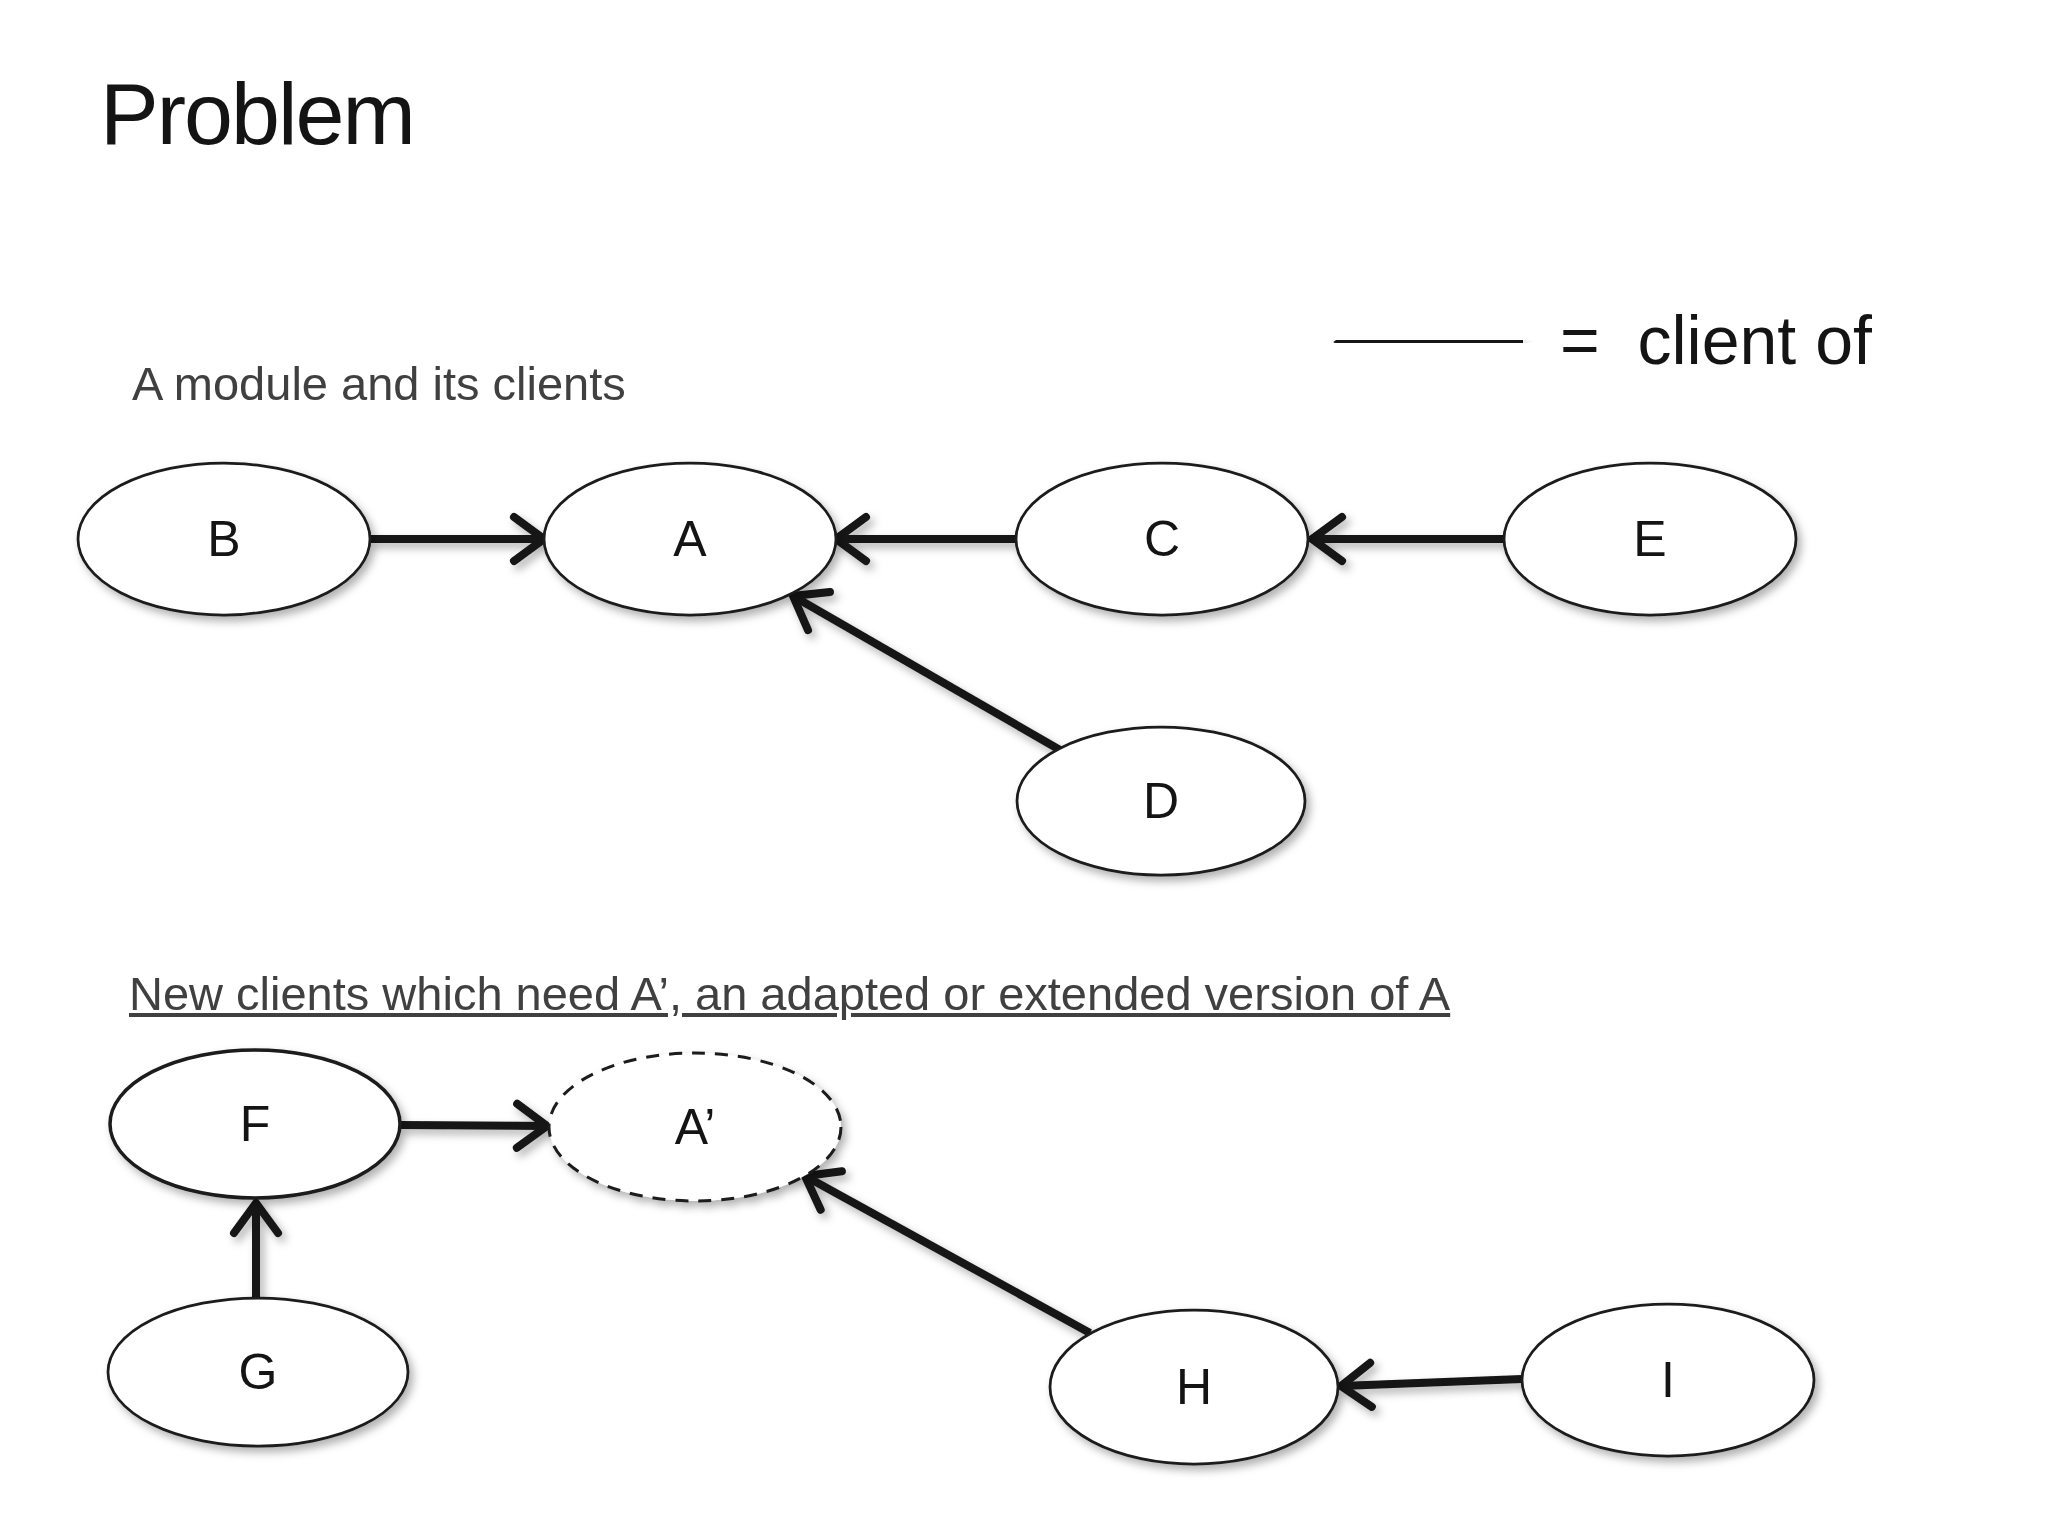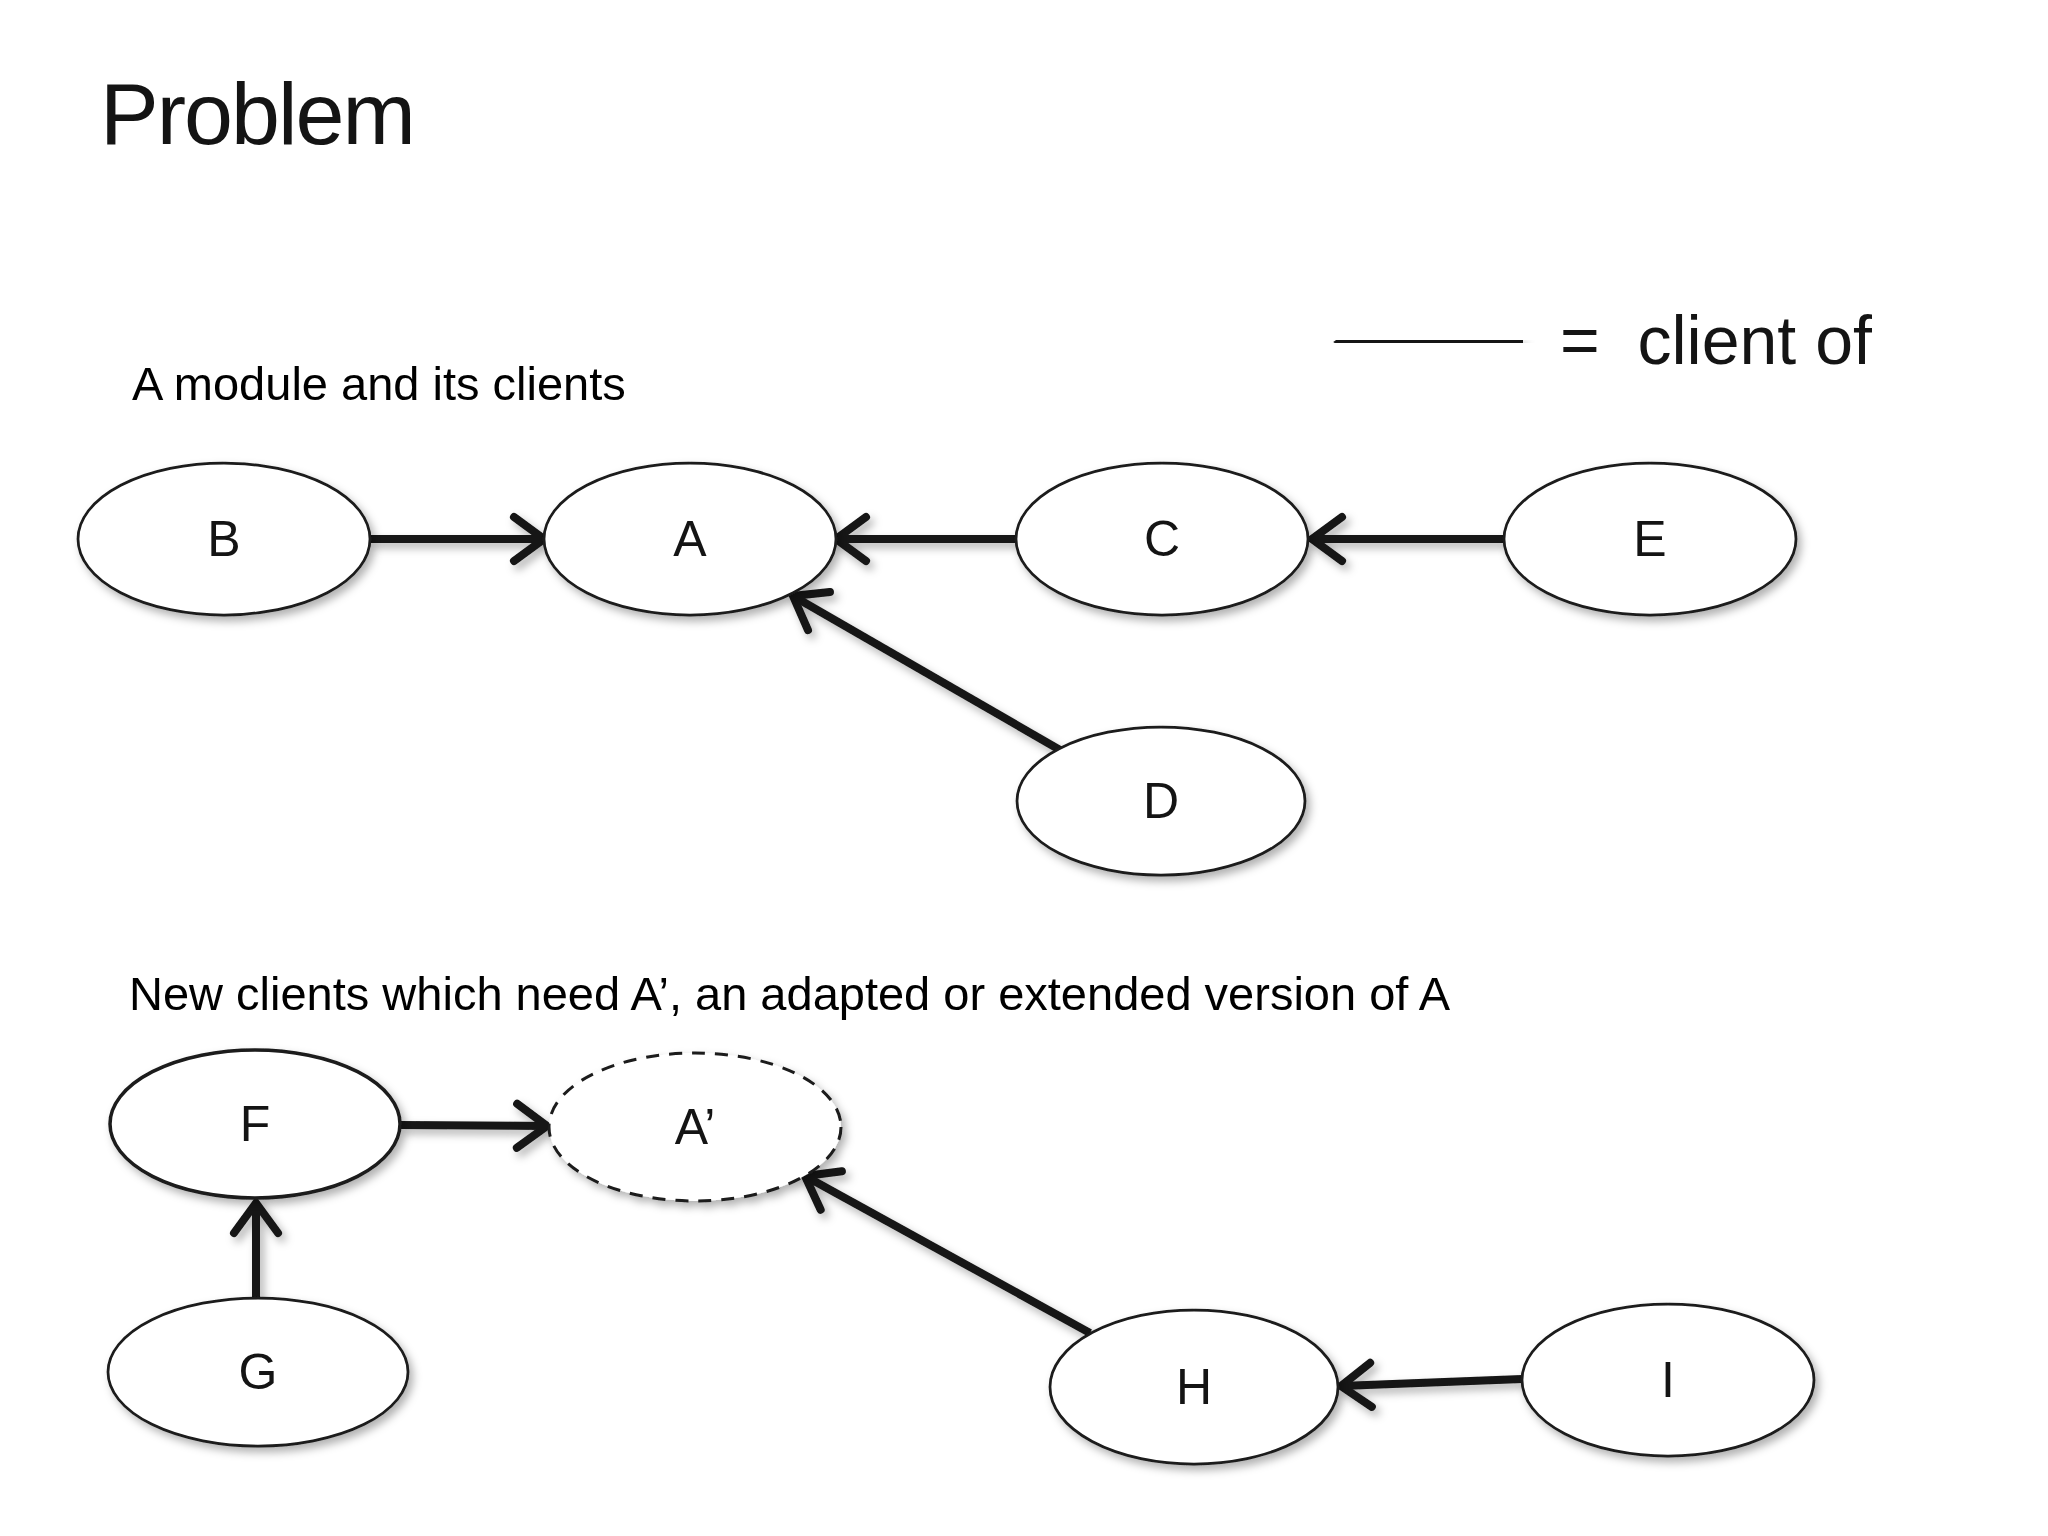--- a/index.html
+++ b/index.html
@@ -11,24 +11,24 @@
     color:#161616;
     overflow:hidden;
   }
   .abs{position:absolute;}
   .title{
     left:100px;top:70px;
     font-size:88px;letter-spacing:-2px;line-height:1;
     color:#141414;
   }
   .section-label{
-    font-size:47px;line-height:1.1;color:#000000;letter-spacing:0px;
+    font-size:47px;line-height:1.1;color:#404040;letter-spacing:0px;
   }
   #label1{left:132px;top:358px;}
-  #label2{left:129px;top:968px;}
+  #label2{left:129px;top:968px;text-decoration:underline;}
   .legend-text{
     left:1560px;top:306px;
     font-size:68px;line-height:1;color:#141414;
     white-space:pre;
   }
   svg.diagram{left:0;top:0;}
   .node-ellipse{
     fill:#ffffff;stroke:#1a1a1a;stroke-width:2.75px;
   }
   .node-ellipse.dashed{stroke-dasharray:13 10;stroke-width:3px;}

